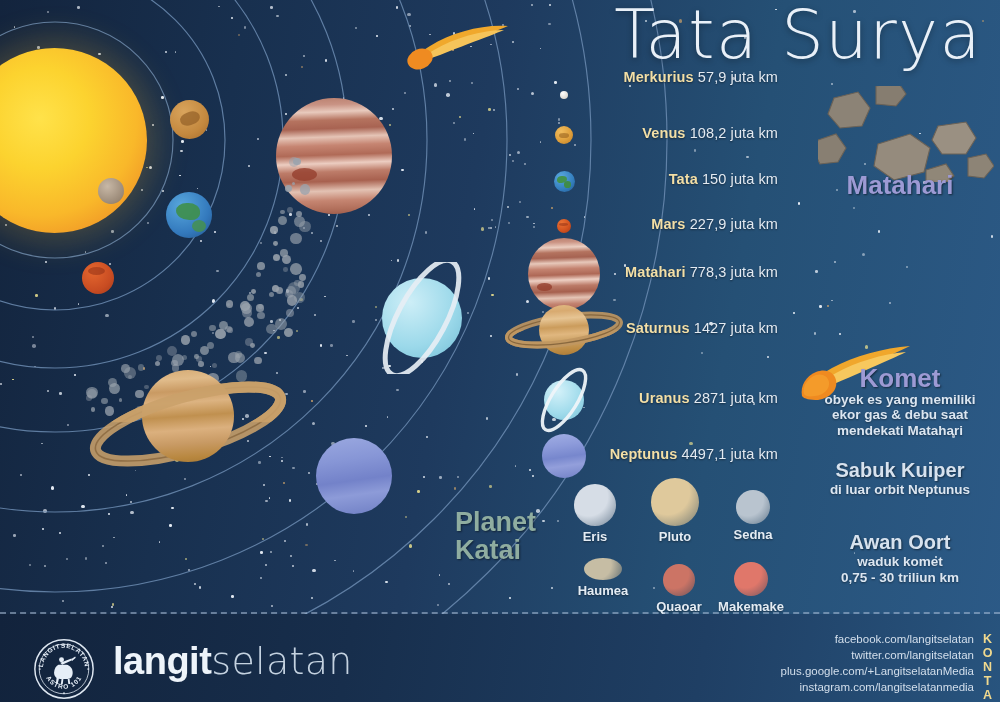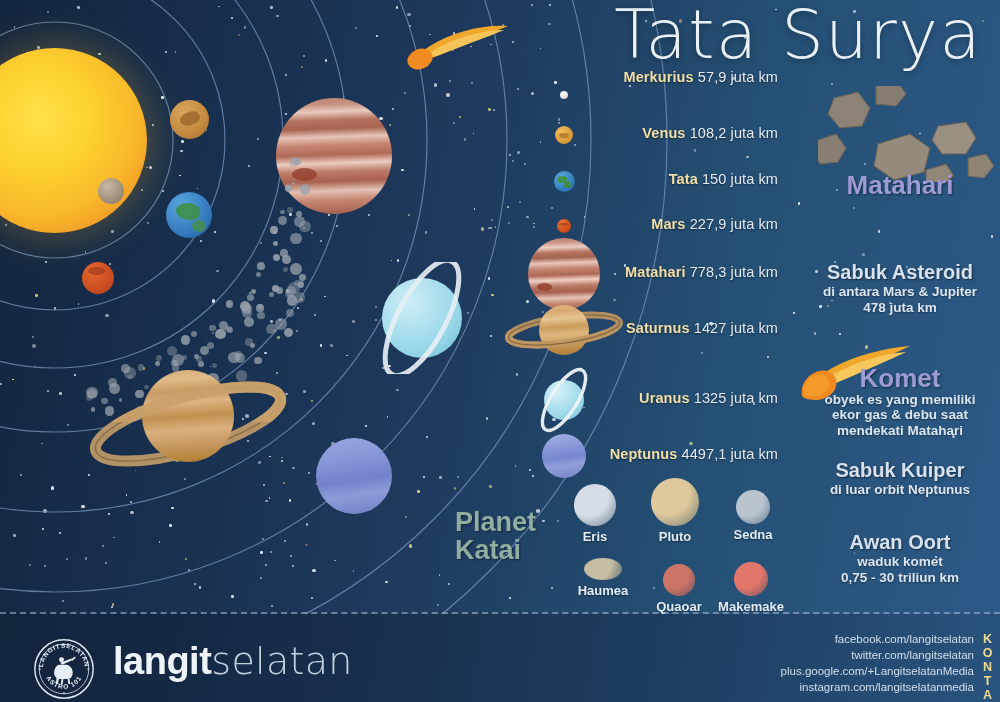--- a/index.html
+++ b/index.html
@@ -720,21 +720,21 @@
         </svg>
         <div class="lbl" style="right: 20px; top: 30px;"><span class="pname">Saturnus</span><span class="pdist"> 1427 juta km</span></div>
       </div>
       <div class="prow" style="left: 0px; top: 282px; width: 268px; height: 80px;">
         <div class="icon" style="left: 14px; top: 20px; width: 40px; height: 40px;">
           <div style="position: absolute; inset: 0px; border-radius: 50%; overflow: hidden; background: radial-gradient(circle at 35% 28%, rgb(212, 241, 249), rgb(162, 220, 236) 56%, rgb(121, 194, 216) 100%);"></div>
         </div>
         <svg viewBox="0 0 100 80" style="position: absolute; left: -16px; top: 0px; width: 100px; height: 80px;">
           <ellipse cx="50" cy="40" rx="13" ry="35" fill="none" stroke="#eef4f9" stroke-width="3.4" opacity=".95" transform="rotate(32 50 40)"></ellipse>
         </svg>
-        <div class="lbl" style="right: 20px; top: 30px;"><span class="pname">Uranus</span><span class="pdist"> 1325 juta km</span></div>
+        <div class="lbl" style="right: 20px; top: 30px;"><span class="pname">Uranus</span><span class="pdist"> 2871 juta km</span></div>
       </div>
       <div class="prow" style="left: 0px; top: 338px; width: 268px; height: 80px;">
         <div class="icon" style="left: 12px; top: 18px; width: 44px; height: 44px;">
           <div style="position: absolute; inset: 0px; border-radius: 50%; overflow: hidden; background: linear-gradient(172deg, rgb(161, 174, 228) 0%, rgb(141, 155, 218) 28%, rgb(119, 135, 205) 52%, rgb(147, 159, 219) 70%, rgb(114, 129, 198) 100%);"></div>
         </div>
         <div class="lbl" style="right: 20px; top: 30px;"><span class="pname">Neptunus</span><span class="pdist"> 4497,1 juta km</span></div>
       </div>
     </div>
 
   <svg style="position:absolute;left:818px;top:86px;width:176px;height:96px;" viewBox="0 0 176 96">
@@ -746,27 +746,20 @@
       <path d="M150 72 L168 68 L176 80 L166 92 L150 90Z" fill="#8d8476"></path>
       <path d="M108 84 L128 78 L136 90 L126 100 L108 98Z" fill="#908778"></path>
       <path d="M58 0 L80 -4 L88 8 L78 20 L58 18Z" fill="#867d70"></path>
     </g>
   </svg>
 
   <div class="rblock" style="top:172px;">
     <div class="head head-purple">Matahari</div>
   </div>
 
-  <div class="rblock" style="top:262px;">
-    <div class="head head-white">Sabuk Asteroid</div>
-    <div class="sub" style="margin-top:2px;">
-      <div>di antara Mars &amp; Jupiter</div>
-      <div>478 juta km</div>
-    </div>
-  </div>
 
   <svg style="position:absolute;left:800px;top:344px;width:112px;height:56px;" viewBox="0 0 112 56">
     <path d="M110 2 C84 4 54 12 32 24 C18 32 8 40 4 48 C18 44 40 34 62 24 C82 15 100 7 110 2Z" fill="#f0a72c"></path>
     <path d="M106 8 C82 10 56 18 36 29 C24 36 16 42 12 48 C24 44 44 36 64 27 C82 19 98 12 106 8Z" fill="#f7c85e"></path>
     <path d="M2 52 C0 42 6 32 16 28 C26 24 34 28 36 36 C38 46 30 54 18 56 C10 56 4 55 2 52Z" fill="#ef8a20"></path>
     <path d="M4 50 C2 42 8 34 16 31 C22 29 28 32 29 38 C30 45 24 51 15 52 C9 53 5 52 4 50Z" fill="#f49b2a"></path>
   </svg>
 
   <div class="rblock" style="top:365px;">
     <div class="head head-komet">Komet</div>

